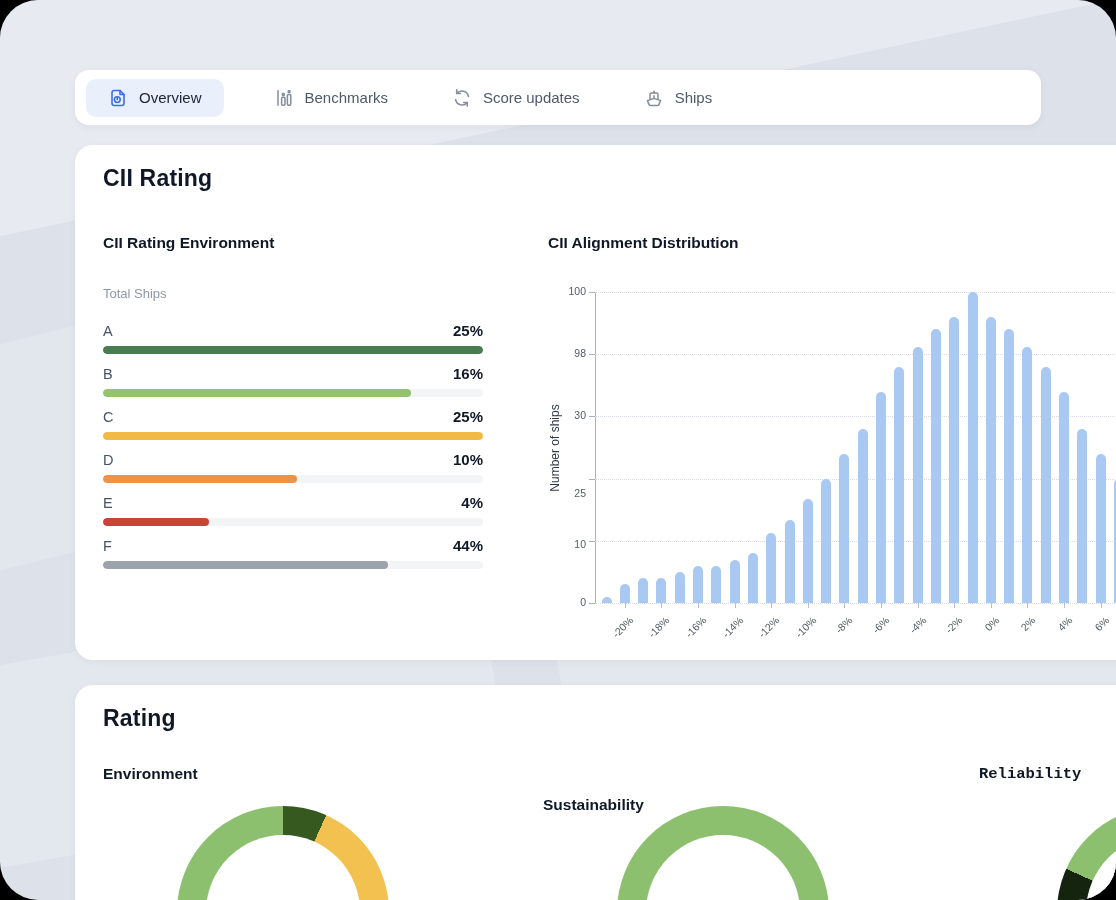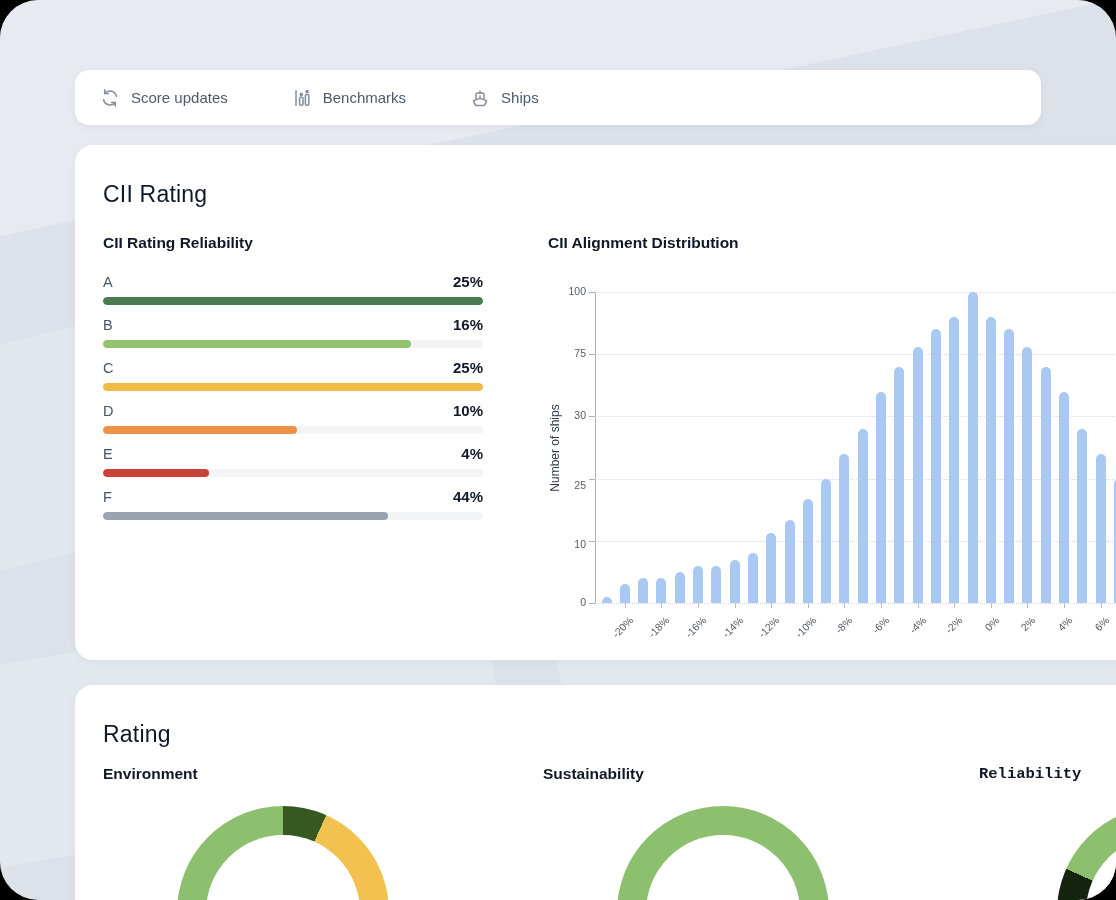--- a/index.html
+++ b/index.html
@@ -32,21 +32,21 @@
   .tab .ticon{display:flex;align-items:center;}
 
   
   .card{
     position:absolute;left:75px;width:1180px;background:#fff;border-radius:18px;
     box-shadow:0 2px 10px rgba(16,24,40,.04);
   }
   .cii-card{top:145px;height:515px;}
   .scores-card{top:685px;height:380px;}
   .card-title{
-    position:absolute;left:28px;top:36px;margin:0;font-size:23px;font-weight:400;color:#101828;
+    position:absolute;left:28px;top:20px;margin:0;font-size:23px;font-weight:700;color:#101828;
     letter-spacing:.2px;
   }
   .section-title{margin:0;font-size:15.5px;font-weight:700;color:#101828;}
 
   
   .dist-col{position:absolute;left:28px;top:89px;width:380px;}
   .total-label{margin-top:34px;font-size:13px;color:#8f98a6;}
   .total-value{margin-top:8px;font-size:27px;font-weight:700;color:#101828;line-height:30px;}
   #rating-rows{margin-top:21px;}
   .rrow{height:43px;}
@@ -82,64 +82,76 @@
 </head>
 <body>
 
 <div class="app">
   <div class="bg-shape bg-s1"></div>
   <div class="bg-shape bg-s2"></div>
   <div class="bg-shape bg-s3"></div>
   <div class="bg-shape bg-s4"></div>
 
   <nav class="tabbar">
-
-    <button class="tab">
+    <button class="tab active">
       <span class="ticon">
-        <svg width="20" height="20" viewBox="0 0 20 20" fill="none" stroke="#848d9b" stroke-width="1.6" stroke-linecap="round" stroke-linejoin="round">
-          <path d="M16.4 8.3A6.6 6.6 0 0 0 4.9 5.3"></path>
-          <path d="M4.7 1.9v3.6h3.6"></path>
-          <path d="M3.6 11.7A6.6 6.6 0 0 0 15.1 14.7"></path>
-          <path d="M15.3 18.1v-3.6h-3.6"></path>
+        <svg width="20" height="20" viewBox="0 0 20 20" fill="none" stroke="#3e6fdd" stroke-width="1.6" stroke-linecap="round" stroke-linejoin="round">
+          <path d="M12 2.5H6.2C5 2.5 4 3.5 4 4.7v10.6c0 1.2 1 2.2 2.2 2.2h7.6c1.2 0 2.2-1 2.2-2.2V6.5z"></path>
+          <path d="M12 2.5v4h4"></path>
+          <circle cx="9.3" cy="11.6" r="2.9"></circle>
+          <path d="M9.3 11.6V8.7"></path>
         </svg>
       </span>
-      <span>Score updates</span>
+      <span>Overview</span>
     </button>
 
     <button class="tab">
       <span class="ticon">
         <svg width="20" height="20" viewBox="0 0 20 20" fill="none" stroke="#848d9b" stroke-width="1.5" stroke-linecap="round" stroke-linejoin="round">
           <path d="M4 2.8v14.4"></path>
           <rect x="7.6" y="9.2" width="3.4" height="8" rx="1.2"></rect>
           <rect x="8.4" y="5.6" width="1.8" height="1.8" rx="0.5"></rect>
           <rect x="13.4" y="6.4" width="3.4" height="10.8" rx="1.2"></rect>
           <rect x="14.2" y="2.8" width="1.8" height="1.8" rx="0.5"></rect>
         </svg>
       </span>
       <span>Benchmarks</span>
     </button>
 
     <button class="tab">
       <span class="ticon">
+        <svg width="20" height="20" viewBox="0 0 20 20" fill="none" stroke="#848d9b" stroke-width="1.6" stroke-linecap="round" stroke-linejoin="round">
+          <path d="M16.4 8.3A6.6 6.6 0 0 0 4.9 5.3"></path>
+          <path d="M4.7 1.9v3.6h3.6"></path>
+          <path d="M3.6 11.7A6.6 6.6 0 0 0 15.1 14.7"></path>
+          <path d="M15.3 18.1v-3.6h-3.6"></path>
+        </svg>
+      </span>
+      <span>Score updates</span>
+    </button>
+
+    <button class="tab">
+      <span class="ticon">
         <svg width="20" height="20" viewBox="0 0 20 20" fill="none" stroke="#848d9b" stroke-width="1.5" stroke-linecap="round" stroke-linejoin="round">
           <path d="M3.4 12.6 10 10.4l6.6 2.2-1.7 4a1.6 1.6 0 0 1-1.5 1H6.6a1.6 1.6 0 0 1-1.5-1z"></path>
           <path d="M6 11V6.4C6 5.6 6.6 5 7.4 5h5.2c.8 0 1.4.6 1.4 1.4V11"></path>
           <path d="M10 10.4V7.8"></path>
           <path d="M10 5V3.2"></path>
         </svg>
       </span>
       <span>Ships</span>
     </button>
   </nav>
 
   <section class="card cii-card">
     <h1 class="card-title">CII Rating</h1>
 
     <div class="dist-col">
-      <h2 class="section-title">CII Rating Reliability</h2>
+      <h2 class="section-title">CII Rating Environment</h2>
+      <div class="total-label">Total Ships</div>
       <div id="rating-rows">
           <div class="rrow">
             <div class="rline">
               <span class="rgrade">A</span>
               <span class="rpct">25%</span>
             </div>
             <div class="rtrack">
               <div class="rfill" style="width:100%;background:#4a7c52"></div>
             </div>
           </div>
@@ -196,27 +208,27 @@
         <div class="ylabel">Number of ships</div>
         <div class="yaxis"></div>
         <div class="gridline" style="top:323.0px"></div>
         <div class="ytickmark" style="top:323.0px"></div>
         <div class="yticklabel" style="top:316.0px">0</div>
         <div class="gridline" style="top:260.8px"></div>
         <div class="ytickmark" style="top:260.8px"></div>
         <div class="yticklabel" style="top:258px">10</div>
         <div class="gridline" style="top:198.6px"></div>
         <div class="ytickmark" style="top:198.6px"></div>
-        <div class="yticklabel" style="top:199px">25</div>
+        <div class="yticklabel" style="top:207px">25</div>
         <div class="gridline" style="top:136.4px"></div>
         <div class="ytickmark" style="top:136.4px"></div>
         <div class="yticklabel" style="top:129.4px">30</div>
         <div class="gridline" style="top:74.2px"></div>
         <div class="ytickmark" style="top:74.2px"></div>
-        <div class="yticklabel" style="top:67.2px">75</div>
+        <div class="yticklabel" style="top:67.2px">98</div>
         <div class="gridline" style="top:12.0px"></div>
         <div class="ytickmark" style="top:12.0px"></div>
         <div class="yticklabel" style="top:5.0px">100</div>
         <div class="abar" style="left:66.5px;bottom:52px;height:6.2px;background:#a9c9f3"></div>
         <div class="abar" style="left:84.8px;bottom:52px;height:18.7px;background:#a9c9f3"></div>
         <div class="abar" style="left:103.1px;bottom:52px;height:24.9px;background:#a9c9f3"></div>
         <div class="abar" style="left:121.4px;bottom:52px;height:24.9px;background:#a9c9f3"></div>
         <div class="abar" style="left:139.7px;bottom:52px;height:31.1px;background:#a9c9f3"></div>
         <div class="abar" style="left:158.0px;bottom:52px;height:37.3px;background:#a9c9f3"></div>
         <div class="abar" style="left:176.3px;bottom:52px;height:37.3px;background:#a9c9f3"></div>
@@ -273,21 +285,21 @@
       </div>
   </section>
 
   <section class="card scores-card">
     <h1 class="card-title">Rating</h1>
     <div id="donuts">
         <h2 class="section-title score-title" style="left: 28px;">Environment</h2>
         <div class="donut" style="left: 102px; background: conic-gradient(rgb(54, 89, 31) 0deg, rgb(54, 89, 31) 24deg, rgb(242, 193, 80) 24deg, rgb(242, 193, 80) 170deg, rgb(140, 192, 111) 170deg, rgb(140, 192, 111) 360deg);">
           <div class="hole"></div>
         </div>
-        <h2 class="section-title score-title" style="left: 468px;">Sustainability</h2>
+        <h2 class="section-title score-title" style="left: 468px; margin-top: 31px;">Sustainability</h2>
         <div class="donut" style="left: 542px; background: conic-gradient(rgb(140, 192, 111) 0deg, rgb(140, 192, 111) 360deg);">
           <div class="hole"></div>
         </div>
         <h2 class="section-title score-title" style="left: 904px; font-family: Liberation Mono, monospace;">Reliability</h2>
         <div class="donut" style="left: 982px; background: conic-gradient(rgb(140, 192, 111) 0deg, rgb(140, 192, 111) 240deg, rgb(21, 36, 14) 240deg, rgb(21, 36, 14) 294deg, rgb(140, 192, 111) 294deg, rgb(140, 192, 111) 360deg);">
           <div class="hole"></div>
         </div>
       </div>
   </section>
 </div>

